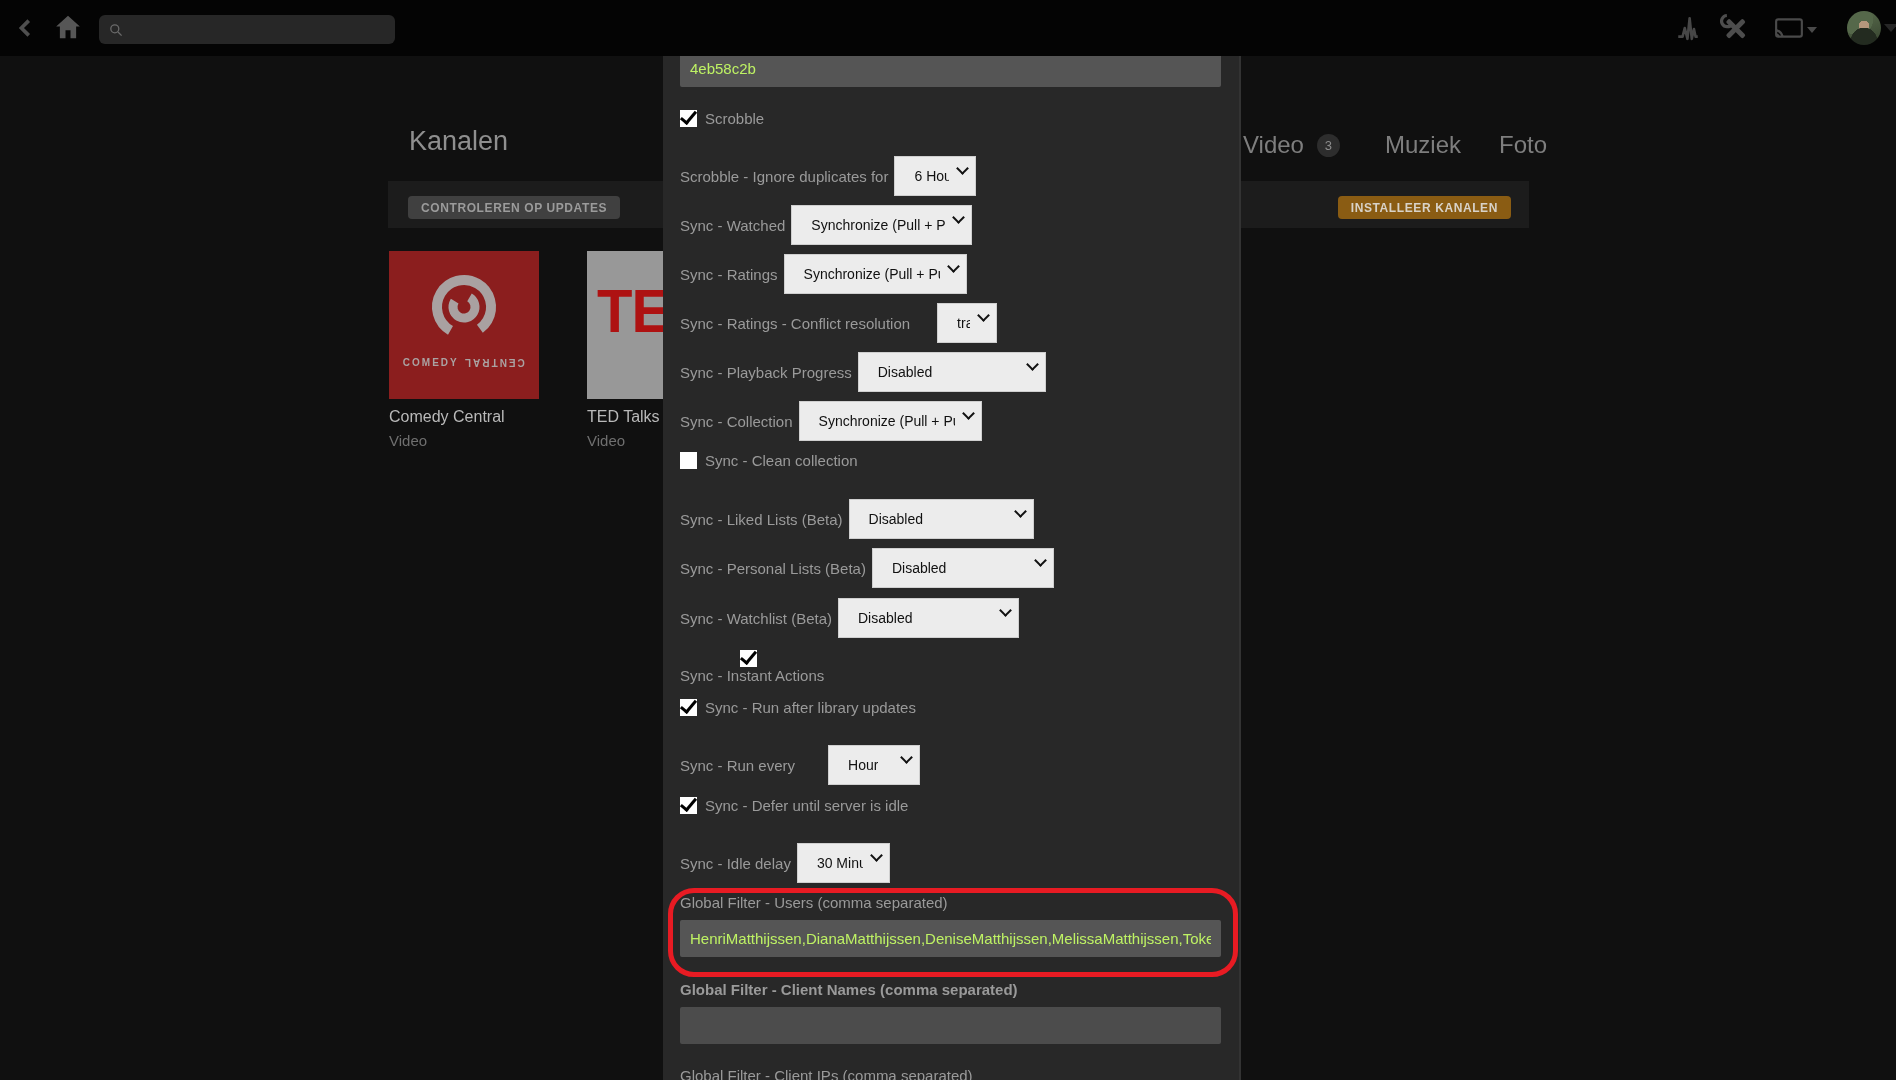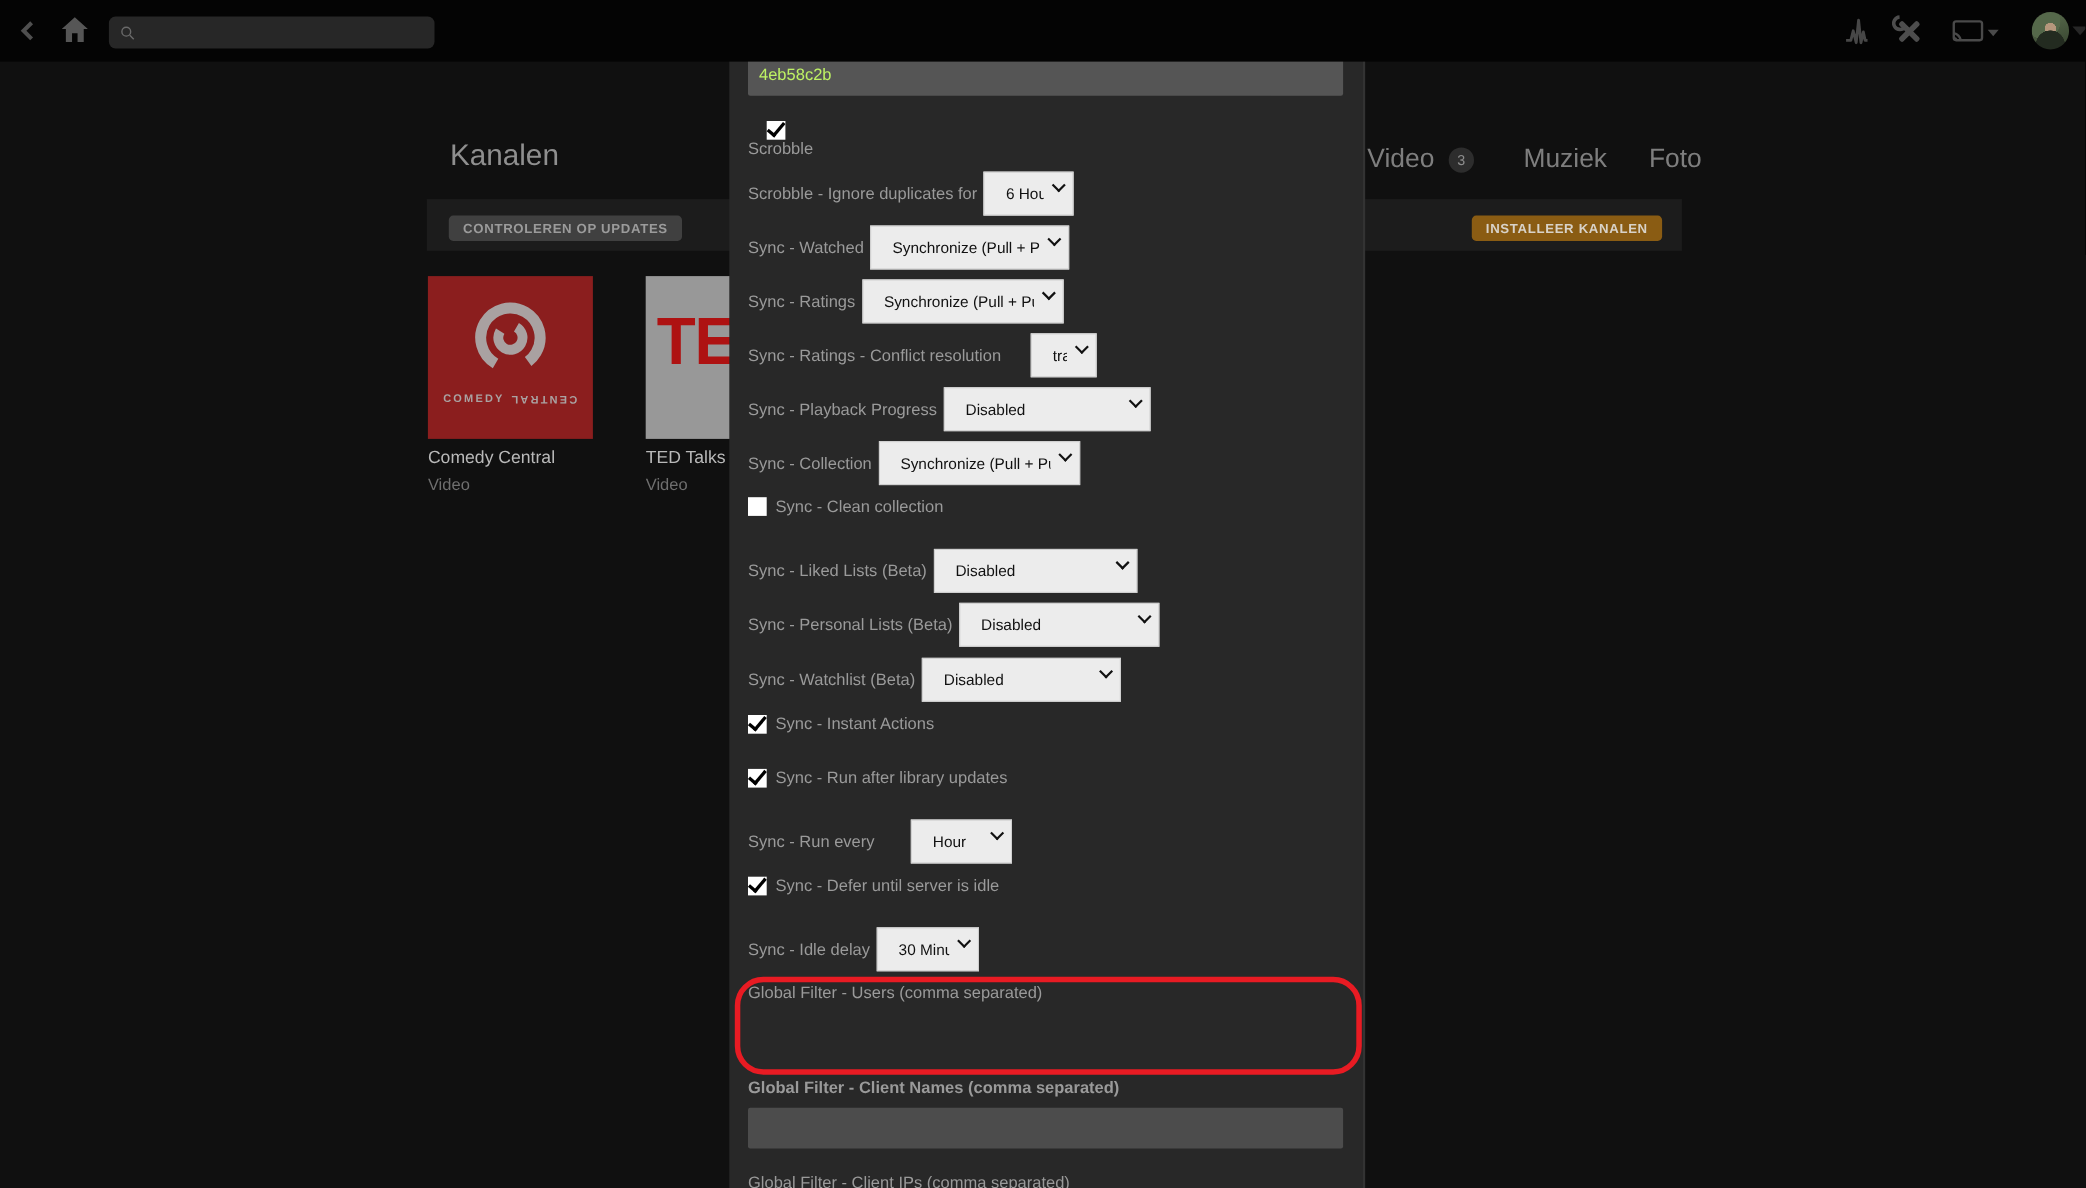--- a/index.html
+++ b/index.html
@@ -165,21 +165,21 @@
     </div>
     <div class="card-title">TED Talks</div>
     <div class="card-sub">Video</div>
   </div>
 
   <div class="modal" id="modal">
       <div class="mrow" style="top: 26px;">
         <span class="mlabel">Authentication PIN (visit https://trakt.tv/pin/478)</span>
       </div>
       <input type="text" class="minput" value="4eb58c2b" style="top: 50px;">
-      <div class="mrow" style="top: 110px; flex-direction: column;">
+      <div class="mrow" style="top: 110px;">
         <span class="cbox checked"></span>
         <span class="mlabel">Scrobble</span>
       </div>
       <div class="mrow" style="top: 156px;">
         <span class="mlabel">Scrobble - Ignore duplicates for</span>
         <span class="sel" style="width: 82px;">
           <span class="selval">6 Hours</span>
         </span>
       </div>
       <div class="mrow" style="top: 205px;">
@@ -227,21 +227,21 @@
         <span class="sel" style="width: 182px;">
           <span class="selval">Disabled</span>
         </span>
       </div>
       <div class="mrow" style="top: 598px;">
         <span class="mlabel">Sync - Watchlist (Beta)</span>
         <span class="sel" style="width: 181px;">
           <span class="selval">Disabled</span>
         </span>
       </div>
-      <div class="mrow" style="top: 650px;">
+      <div class="mrow" style="top: 650px; flex-direction: column;">
         <span class="cbox checked"></span>
         <span class="mlabel">Sync - Instant Actions</span>
       </div>
       <div class="mrow" style="top: 699px;">
         <span class="cbox checked"></span>
         <span class="mlabel">Sync - Run after library updates</span>
       </div>
       <div class="mrow" style="top: 745px;">
         <span class="mlabel">Sync - Run every</span>
         <span class="sel" style="width: 92px; margin-left: 33px;">
@@ -254,20 +254,21 @@
       </div>
       <div class="mrow" style="top: 843px;">
         <span class="mlabel">Sync - Idle delay</span>
         <span class="sel" style="width: 93px;">
           <span class="selval">30 Minutes</span>
         </span>
       </div>
       <div class="mrow" style="top: 894px;">
         <span class="mlabel">Global Filter - Users (comma separated)</span>
       </div>
+      <input type="text" class="minput" value="HenriMatthijssen,DianaMatthijssen,DeniseMatthijssen,MelissaMatthijssen,Toke" style="top: 920px;">
       <div class="mrow" style="top: 981px; font-weight: bold;">
         <span class="mlabel">Global Filter - Client Names (comma separated)</span>
       </div>
       <input type="text" class="minput empty" style="top: 1007px;">
       <div class="mrow" style="top: 1067px;">
         <span class="mlabel">Global Filter - Client IPs (comma separated)</span>
       </div>
     </div>
 
   <div class="annotation"></div>

